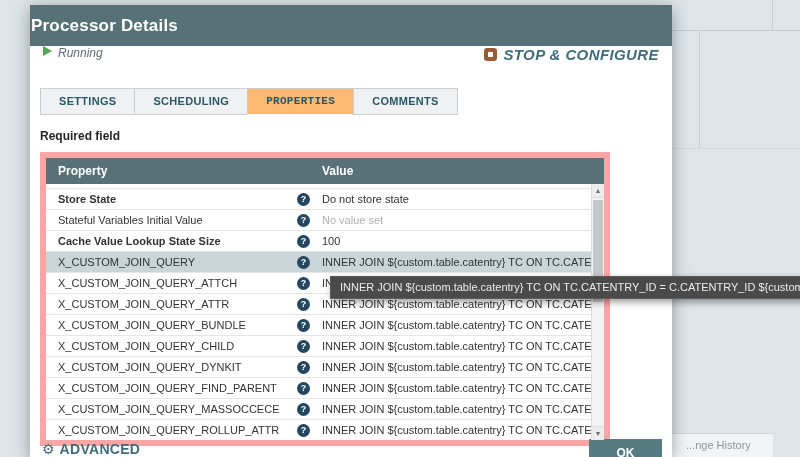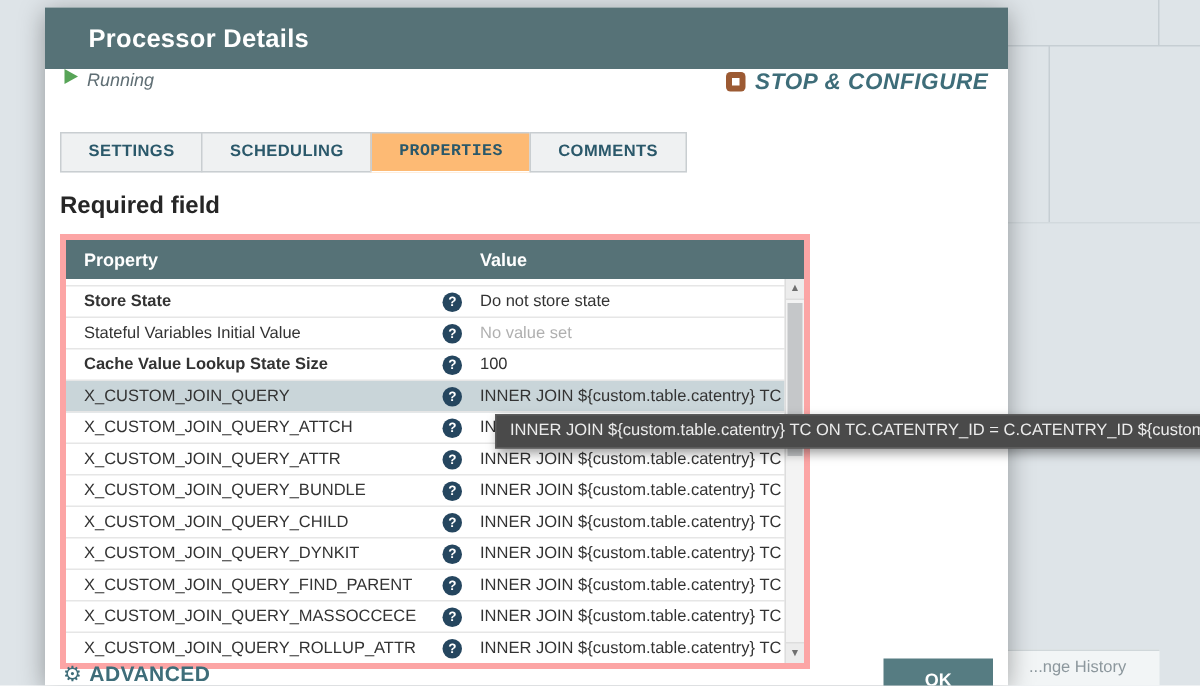--- a/index.html
+++ b/index.html
@@ -24,21 +24,21 @@
     white-space: nowrap; overflow: hidden;
   }
 
   
   .dialog {
     position: absolute; left: 30px; top: 5px; width: 642px; height: 452px;
     background: #ffffff; box-shadow: 0 3px 16px rgba(0,0,0,0.35);
   }
   .dialog-header {
     height: 41px; background: #567277; color: #ffffff;
-    display: flex; align-items: center; padding-left: 29px;
+    display: flex; align-items: center; padding-left: 1px;
     font-size: 17px; font-weight: bold; letter-spacing: 0.2px;
   }
 
   
   .status-row {
     height: 38px; display: flex; align-items: flex-start; padding: 0 13px; font-style: italic;
   }
   .run-icon {
     width: 0; height: 0; border-left: 9px solid #57a457;
     border-top: 5px solid transparent; border-bottom: 5px solid transparent;
@@ -58,24 +58,24 @@
 
   
   .tab-bar { display: flex; margin: 4px 0 0 10px; }
   .tab {
     padding: 6px 18px 7px 18px; font-size: 11px; font-weight: bold; color: #2a586a;
     background: #eff1f2; border: 1px solid #c9ced1; margin-right: -1px; cursor: pointer;
     letter-spacing: 0.3px;
   }
   .tab.active { background: #fdba74; border-bottom-color: #ffffff; font-family: Liberation Mono, monospace; }
 
-  .required-field { margin: 14px 0 9px 10px; font-size: 16px; font-weight: bold; color: #262626; }
-
-  
-  .ptable { margin: 0 10px; width: 500px; border: 4px solid #fca5a5; }
+  .required-field { margin: 14px 0 9px 10px; font-size: 12px; font-weight: bold; color: #262626; }
+
+  
+  .ptable { margin: 0 10px; width: 570px; border: 6px solid #fca5a5; }
   .thead {
     height: 26px; background: #567277; color: #ffffff;
     display: flex; align-items: center; font-size: 12px; font-weight: bold;
   }
   .th-prop { width: 270px; padding-left: 12px; }
   .th-value { flex: 1; padding-left: 6px; }
   .tbody { position: relative; height: 256px; overflow: hidden; background: #fff; }
   .trow {
     display: flex; align-items: center; height: 21px;
     border-bottom: 1px solid #e6e6e6; font-size: 11px; color: #333;

